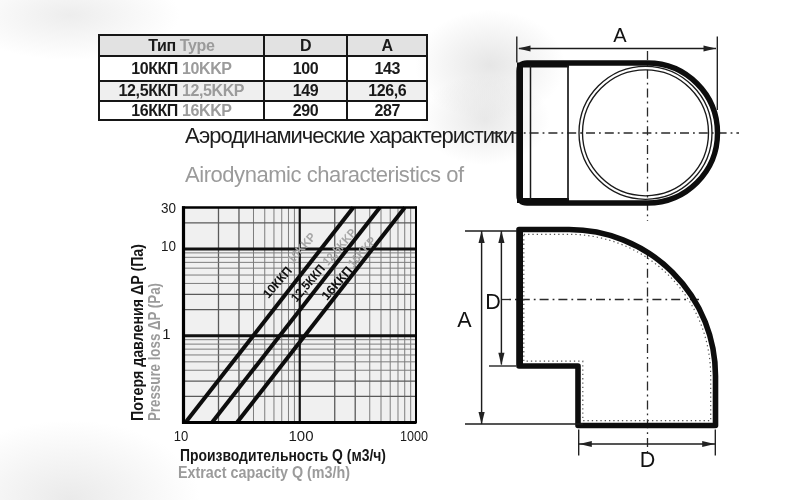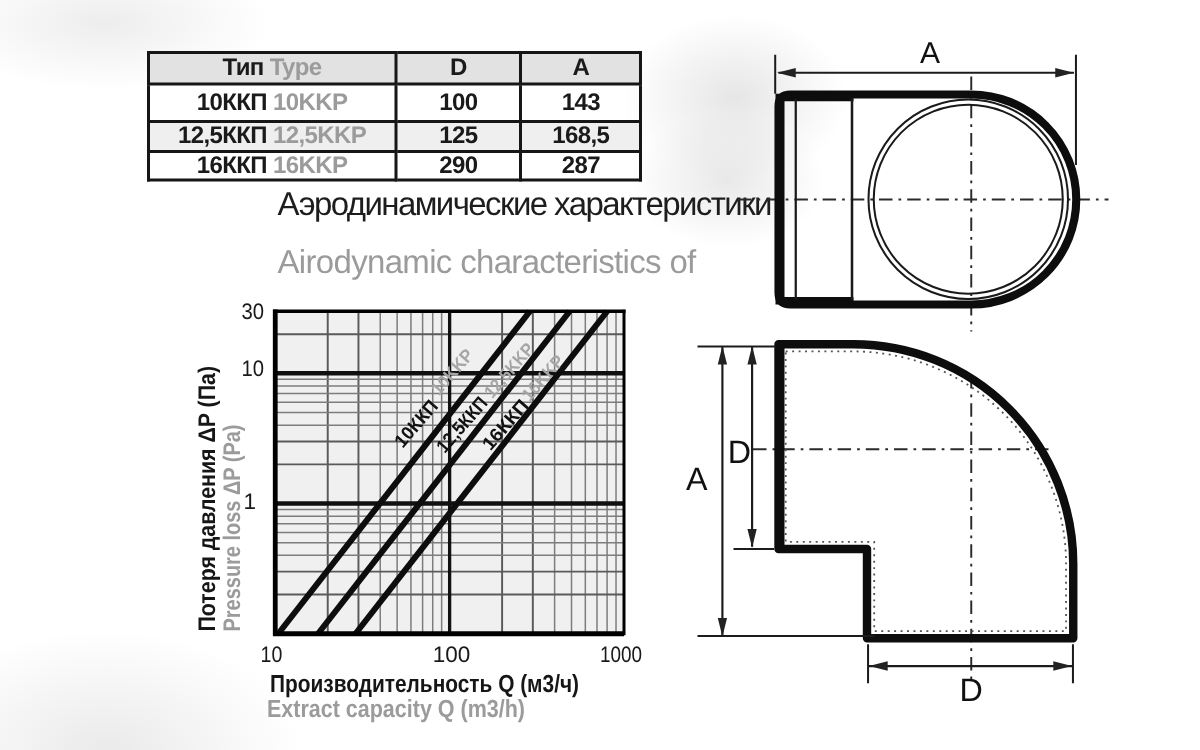--- a/index.html
+++ b/index.html
@@ -22,22 +22,22 @@
           <td style="width:85px;">D</td>
           <td style="width:80px;">A</td>
         </tr>
 <tr style="height:25px;">
           <td>10ККП <span class="gr">10KKP</span></td>
           <td>100</td>
           <td>143</td>
         </tr>
 <tr style="height:20.5px;background:#efefef;">
           <td>12,5ККП <span class="gr">12,5KKP</span></td>
-          <td>125</td>
-          <td>168,5</td>
+          <td>149</td>
+          <td>126,6</td>
         </tr>
 <tr style="height:16px;">
           <td>16ККП <span class="gr">16KKP</span></td>
           <td>290</td>
           <td>287</td>
         </tr>
 </tbody>
     </table>
 </div>
 

